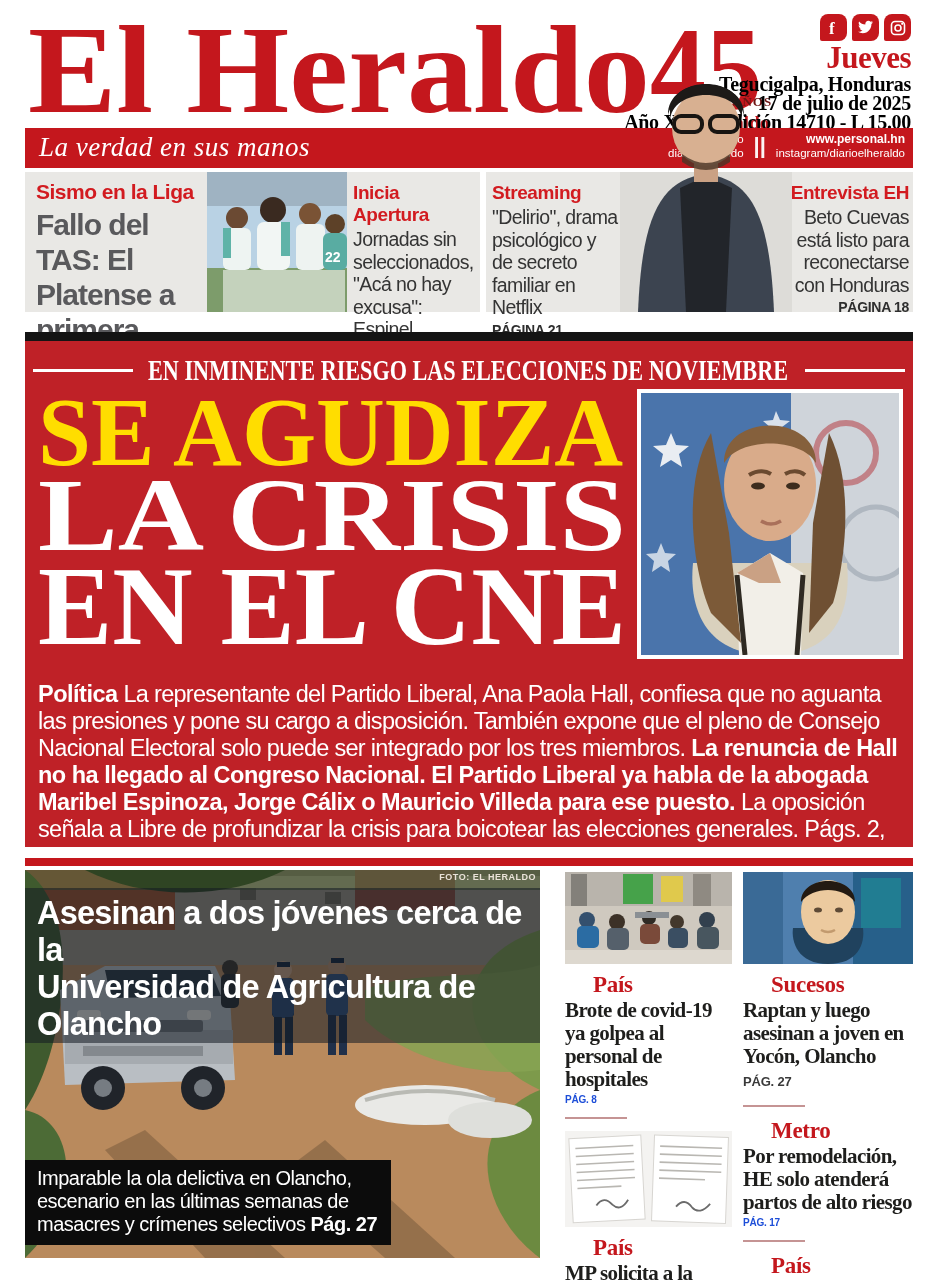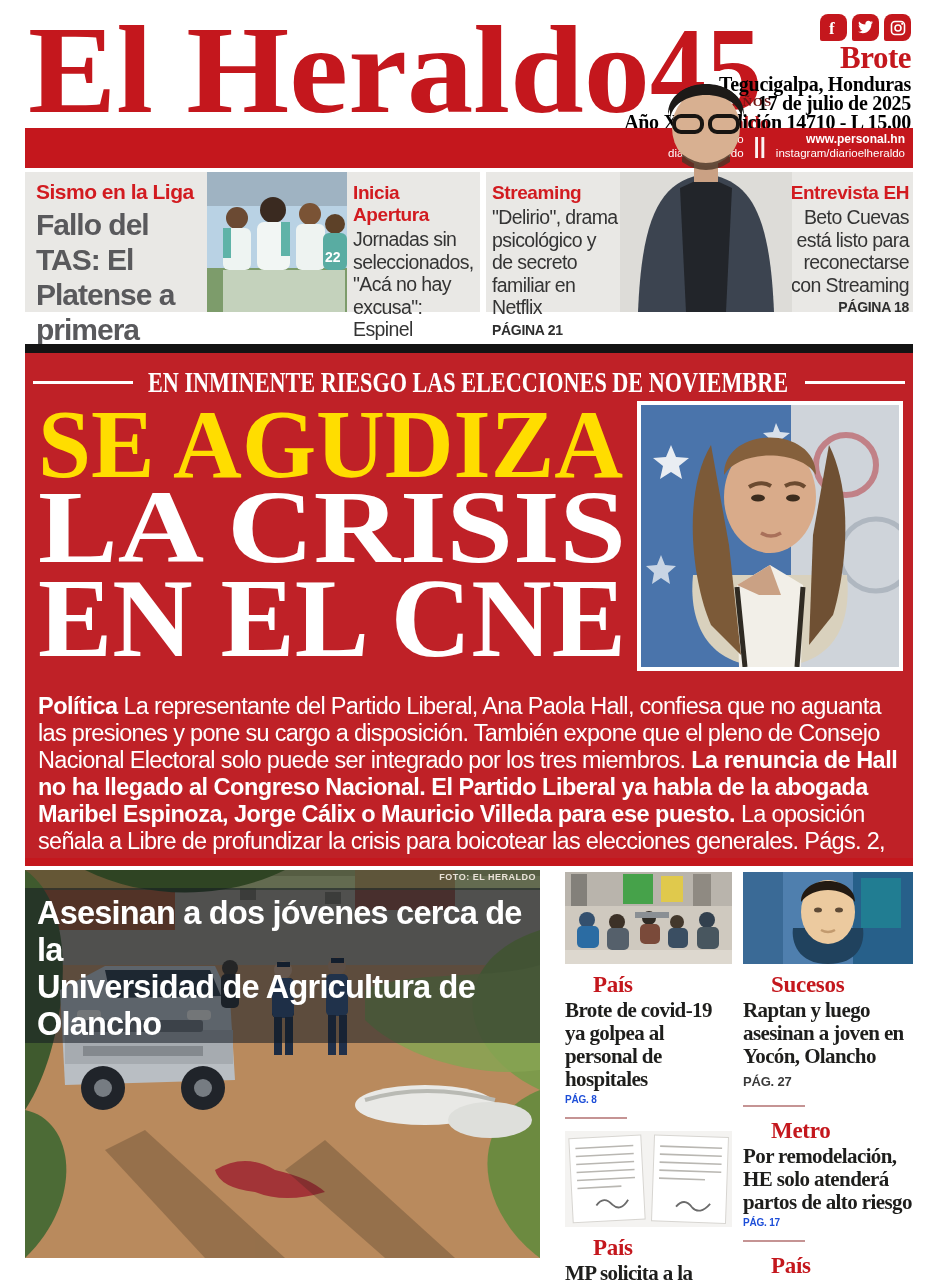--- a/index.html
+++ b/index.html
@@ -42,21 +42,21 @@
   .teaser-sm .k { font-size:19px; letter-spacing:-0.4px; }
   .teaser-sm .t { margin-top:2px; font-size:19.5px; line-height:22.5px; color:#343434; letter-spacing:-0.6px; }
   .teaser-sm .p { margin-top:3px; font-size:14px; font-weight:bold; color:#2e2e2e; letter-spacing:-0.3px; }
   .teaser2 { left:353px; width:122px; }
   .teaser3 { left:492px; width:126px; }
   .teaser4 { right:30px; width:125px; text-align:right; }
   .soccer-photo { position:absolute; left:207px; top:172px; width:140px; height:140px; }
   .beto-photo  { position:absolute; left:620px; top:56px; width:172px; height:256px; z-index:5; }
 
   
-  .main-box { position:absolute; left:25px; top:344px; width:888px; height:515px; background:#bf2127; border-top:9px solid #141414; }
+  .main-box { position:absolute; left:25px; top:332px; width:888px; height:515px; background:#bf2127; border-top:9px solid #141414; }
   .kicker-row { position:absolute; left:0; top:13px; width:100%; display:flex; align-items:center; justify-content:center; gap:15px; }
   .kdash { width:100px; height:3px; background:#fff; }
   .hl-wrap { position:absolute; left:13px; top:48px; }
   .hl-wrap svg { display:block; }
   .hall-photo { position:absolute; right:10px; top:48px; width:266px; height:270px; border:4px solid #fff; background:#4a6f9f; }
   .main-body { position:absolute; left:13px; top:340px; width:864px; color:#fff; font-size:23.5px; line-height:27px; letter-spacing:-0.7px; }
   .main-body b { letter-spacing:-0.5px; }
 
   .red-rule { position:absolute; left:25px; top:858px; width:888px; height:8px; background:#c4171d; }
 
@@ -107,27 +107,28 @@
           </svg>
       </div>
       <div class="soc">
         <svg width="16" height="16" viewBox="0 0 16 16">
             <rect x="1.5" y="1.5" width="13" height="13" rx="3.5" fill="none" stroke="#fff" stroke-width="1.6"></rect>
             <circle cx="8" cy="8" r="3" fill="none" stroke="#fff" stroke-width="1.6"></circle>
             <circle cx="12.2" cy="3.8" r="1.1" fill="#fff"></circle>
           </svg>
       </div>
     </div>
-    <div class="weekday serif">Brote</div>
+    <div class="weekday serif">Jueves</div>
     <div class="mast-info">Tegucigalpa, Honduras</div>
     <div class="mast-info">17 de julio de 2025</div>
     <div class="mast-info">Año XLV - Edición 14710 - L 15.00</div>
   </div>
 
   <div class="tagline-bar">
+    <div class="tagline">La verdad en sus manos</div>
     <div class="socialbar">
       <div class="pair">
         <div>diariolheraldo</div>
         <div>diarioelheraldo</div>
       </div>
       <div class="vbar">||</div>
       <div class="pair">
         <b>www.personal.hn</b>
         <div>instagram/diarioelheraldo</div>
       </div>
@@ -184,21 +185,21 @@
       <path d="M50 66 C50 30 122 30 122 66 L122 52 C116 20 56 20 50 52 Z" fill="#1d1a18"></path>
       <path d="M48 60 C46 18 126 18 124 60 C120 30 52 30 48 60 Z" fill="#1d1a18"></path>
       <rect x="54" y="60" width="28" height="16" rx="7" fill="none" stroke="#181512" stroke-width="4"></rect>
       <rect x="90" y="60" width="28" height="16" rx="7" fill="none" stroke="#181512" stroke-width="4"></rect>
       <path d="M62 98 Q86 116 110 98 L110 106 Q86 122 62 106 Z" fill="#4a3526" opacity="0.8"></path>
     </g>
   </svg>
 
   <div class="teaser-sm teaser4">
     <div class="k kicker-red">Entrevista EH</div>
-    <div class="t">Beto Cuevas está listo para reconectarse con Streaming</div>
+    <div class="t">Beto Cuevas está listo para reconectarse con Honduras</div>
     <div class="p">PÁGINA 18</div>
   </div>
 
   <div class="main-box">
     <div class="kicker-row">
       <div class="kdash"></div>
       <svg width="642" height="32">
         <text x="0" y="26" textLength="640" lengthAdjust="spacingAndGlyphs" font-family="Liberation Serif, serif" font-weight="bold" font-size="29" fill="#ffffff">EN INMINENTE RIESGO LAS ELECCIONES DE NOVIEMBRE</text>
       </svg>
       <div class="kdash"></div>
@@ -310,20 +311,24 @@
       <path d="M190 300 q30 -18 60 0 q35 8 50 22 q-40 12 -70 0 q-35 -4 -40 -22 Z" fill="#9e2430" opacity="0.85"></path>
       <g opacity="0.25" fill="#2e2418">
         <path d="M120 260 L260 388 L180 388 L80 280 Z"></path>
         <path d="M300 270 L430 388 L360 388 L260 300 Z"></path>
       </g>
     </svg>
     <div class="photo-credit">FOTO: EL HERALDO</div>
     <div class="ps-band">
       <div class="l">Asesinan a dos jóvenes cerca de la</div>
       <div class="l">Universidad de Agricultura de Olancho</div>
+    </div>
+    <div class="ps-caption">
+      <span>Imparable la ola delictiva en Olancho, escenario en las últimas semanas de masacres y crímenes selectivos</span>
+      <b>Pág. 27</b>
     </div>
   </div>
 
   <div class="briefs">
     <div class="bcol">
       <div class="brief">
         <svg class="ph" width="167" height="92" viewBox="0 0 167 92">
           <rect width="167" height="92" fill="#cfc9bf"></rect>
           <rect width="167" height="34" fill="#b9b4ac"></rect>
           <rect x="58" y="2" width="30" height="30" fill="#46a24a"></rect>

